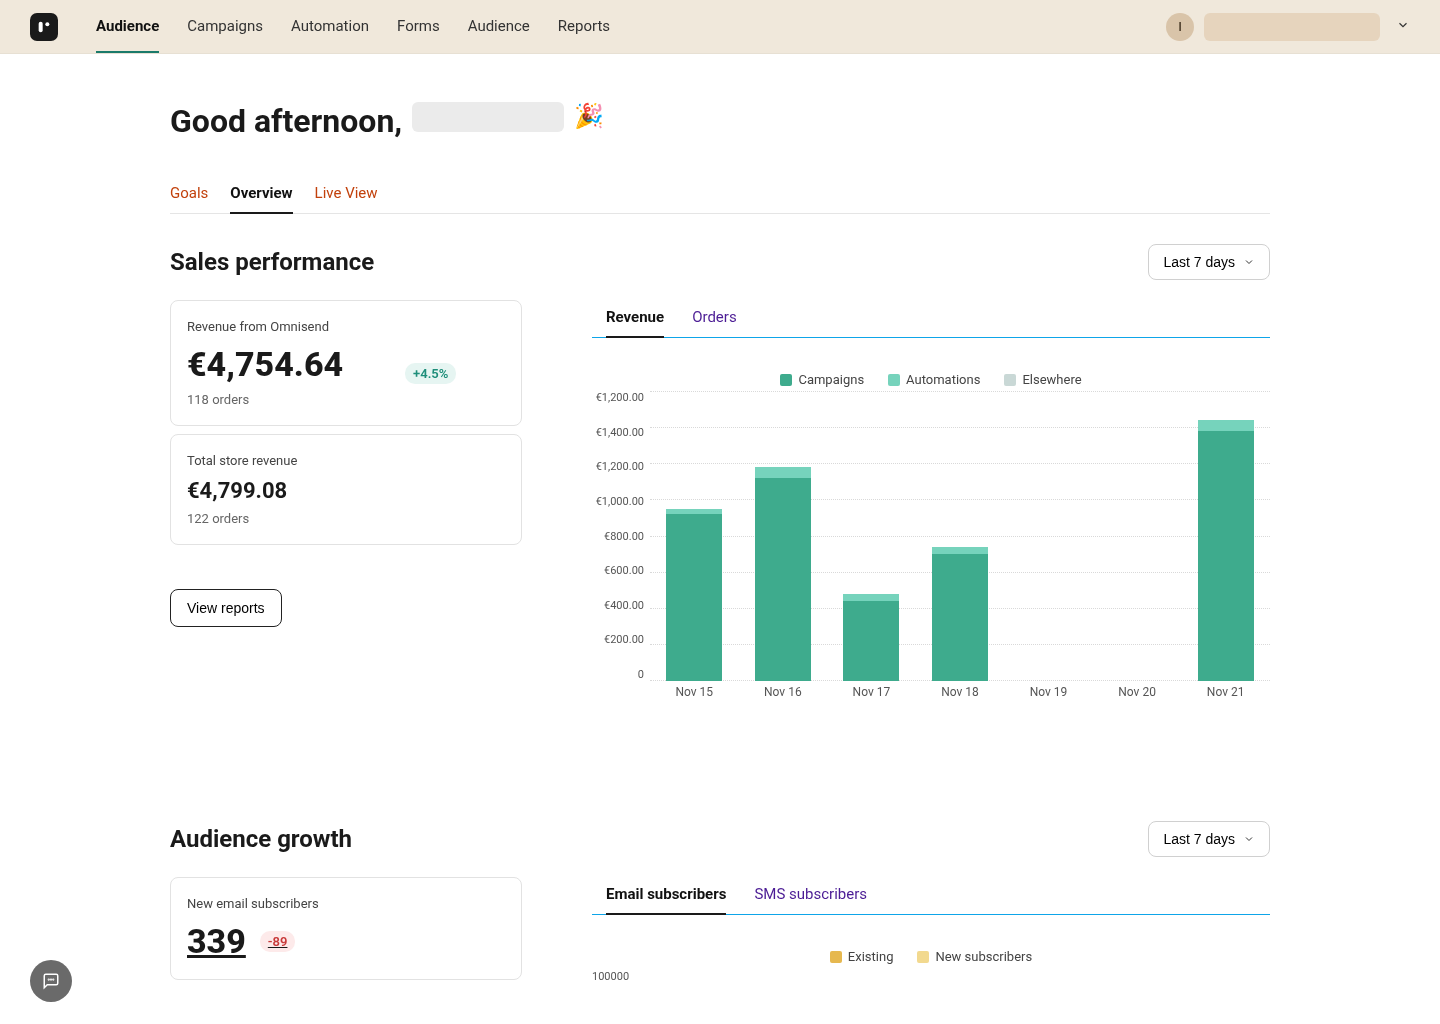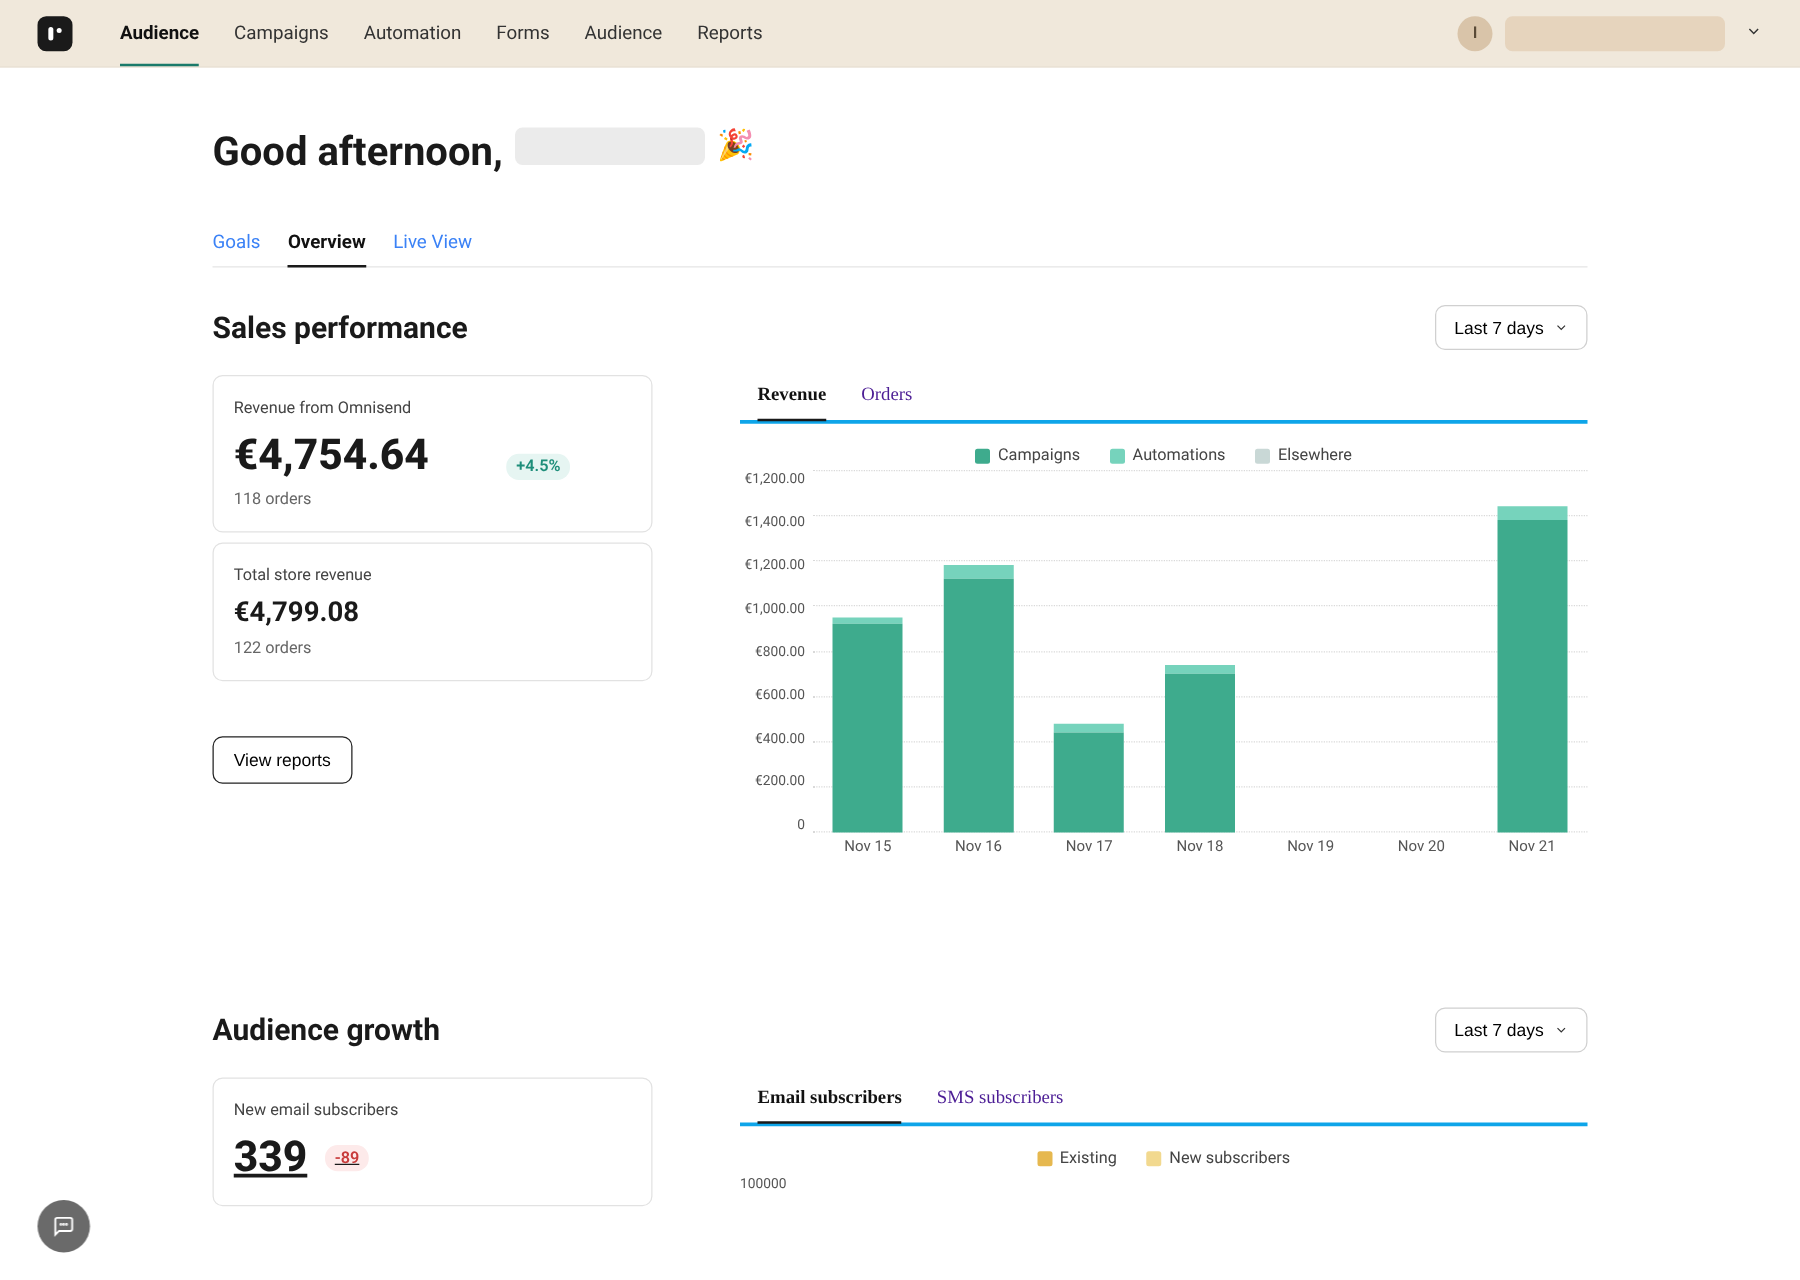--- a/index.html
+++ b/index.html
@@ -17,42 +17,42 @@
   .store-name { width:176px; height:28px; background:#e6d4bd; border-radius:6px; }
   .chevron-down { margin-left:6px; cursor:pointer; }
 
   .page { max-width:1100px; margin:0 auto; padding:48px 0 40px; }
 
   .greeting { display:flex; align-items:flex-start; gap:10px; font-size:32px; font-weight:700; margin-bottom:44px; }
   .greeting-name { width:152px; height:30px; background:#ebebeb; border-radius:6px; }
   .emoji { font-size:24px; }
 
   .subtabs { display:flex; gap:22px; border-bottom:1px solid #e5e5e5; margin-bottom:30px; }
-  .subtab { font-size:15px; color:#3b82f6; padding-bottom:10px; cursor:pointer; }
+  .subtab { font-size:15px; color:#c2410c; padding-bottom:10px; cursor:pointer; }
   .subtab.active { color:#111; font-weight:700; border-bottom:2px solid #1a1a1a; margin-bottom:-1px; }
 
   .section-header { display:flex; align-items:center; justify-content:space-between; margin-bottom:20px; }
   .section-title { font-size:24px; font-weight:700; }
   .range-select { border:1px solid #d0d0d0; border-radius:8px; padding:9px 14px; font-size:14px; cursor:pointer; display:flex; align-items:center; gap:8px; background:#fff; }
 
   .sales-row { display:flex; gap:70px; }
   .cards-col { width:352px; flex-shrink:0; display:flex; flex-direction:column; gap:8px; }
   .card { border:1px solid #e2e2e2; border-radius:8px; padding:18px 16px; }
   .card-label { font-size:13px; color:#444; margin-bottom:10px; }
   .card-big { font-size:34px; font-weight:800; display:flex; align-items:flex-end; gap:14px; }
   .delta-up { font-size:13px; font-weight:600; color:#1e8e7a; background:#e6f5f2; padding:3px 8px; border-radius:10px;margin-left:48px; }
   .delta-down { font-size:13px; font-weight:600; color:#c83a3a; background:#fdeaea; padding:3px 8px; border-radius:10px; }
   .card-sub { font-size:13px; color:#666; margin-top:8px; }
   .cards-row2 { display:flex; gap:8px; }
   .cards-row2 .card { flex:1; }
   .card-med { font-size:20px; font-weight:700; }
   .view-reports { margin-top:36px; border:1px solid #222; border-radius:8px; padding:10px 16px; font-size:14px; background:#fff; cursor:pointer; align-self:flex-start; }
 
   .chart-col { flex:1; }
-  .chart-tabs { display:flex; gap:28px; border-bottom:3px solid #0ea5e9; margin-bottom:8px;font-family:Liberation Serif, serif; }
+  .chart-tabs { display:flex; gap:28px; border-bottom:1px solid #0ea5e9; margin-bottom:24px; }
   .chart-tab { font-size:15px; color:#4c1d95; padding:8px 0 10px; cursor:pointer; }
   .chart-tab.active { color:#111; font-weight:700; border-bottom:2px solid #1a1a1a; margin-bottom:-1px; }
 
   .legend { display:flex; justify-content:center; gap:24px; font-size:13px; color:#444; padding:10px 0 4px; }
   .legend-item { display:flex; align-items:center; gap:6px; }
   .sw { width:12px; height:12px; border-radius:2px; }
   .sw.green { background:#3eab8d; }
   .sw.teal  { background:#76d3bc; }
   .sw.gray  { background:#c9d8d6; }
   .sw.yellow { background:#e6b84f; }

